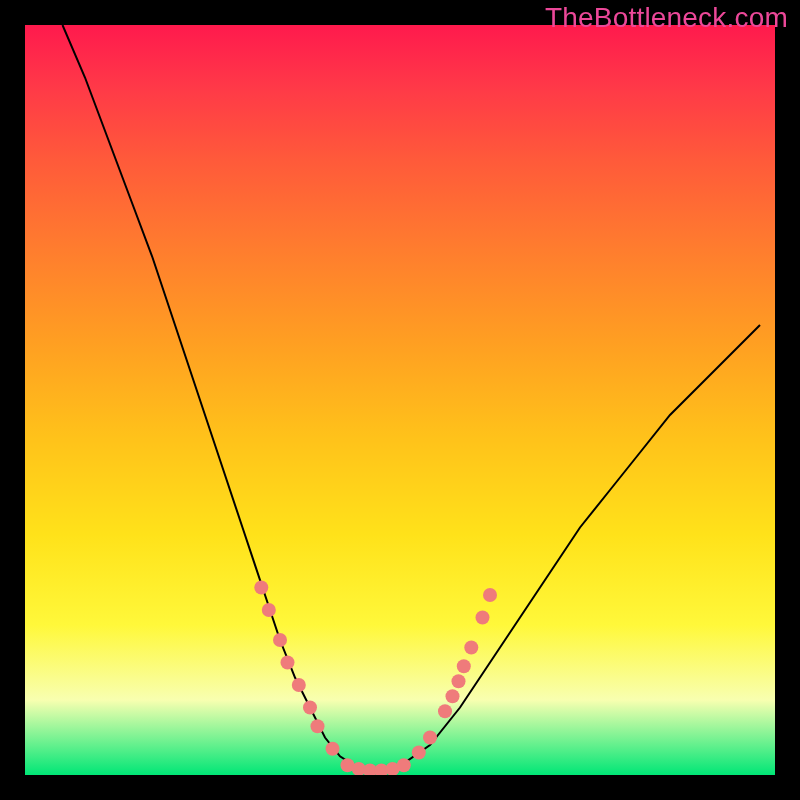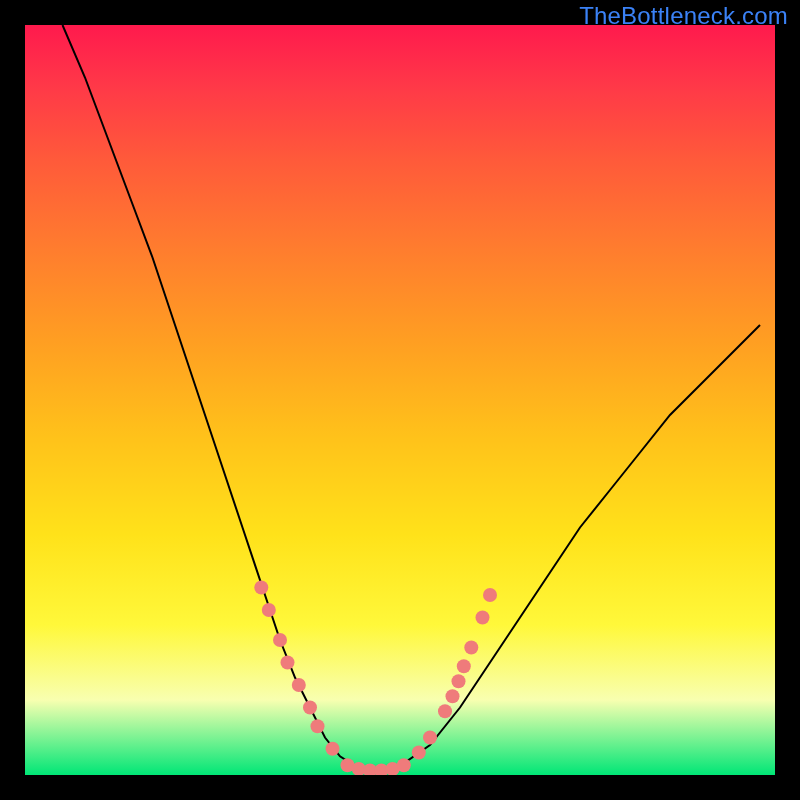--- a/index.html
+++ b/index.html
@@ -26,22 +26,22 @@
       #ffc21a 55%,
       #ffe21a 68%,
       #fff83a 80%,
       #f8ffb0 90%,
       #00e676 100%);
   }
   .watermark {
     position: absolute;
     top: 2px;
     right: 12px;
-    color: #3b82f6;
-    font-size: 24px;
+    color: #ec4899;
+    font-size: 28px;
     letter-spacing: 0.2px;
     font-weight: 400;
   }
   svg.plot {
     position: absolute;
     left: 25px;
     top: 25px;
     width: 750px;
     height: 750px;
   }

